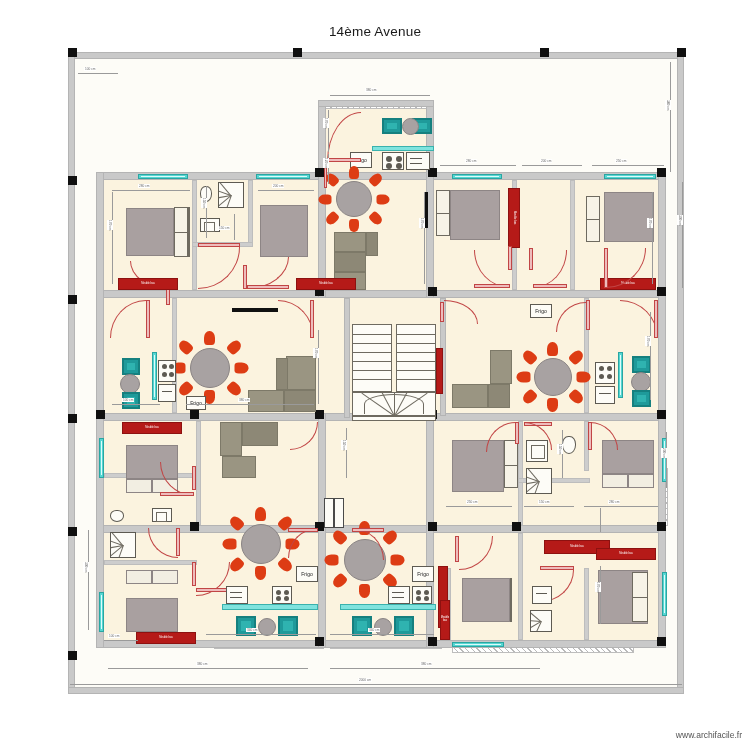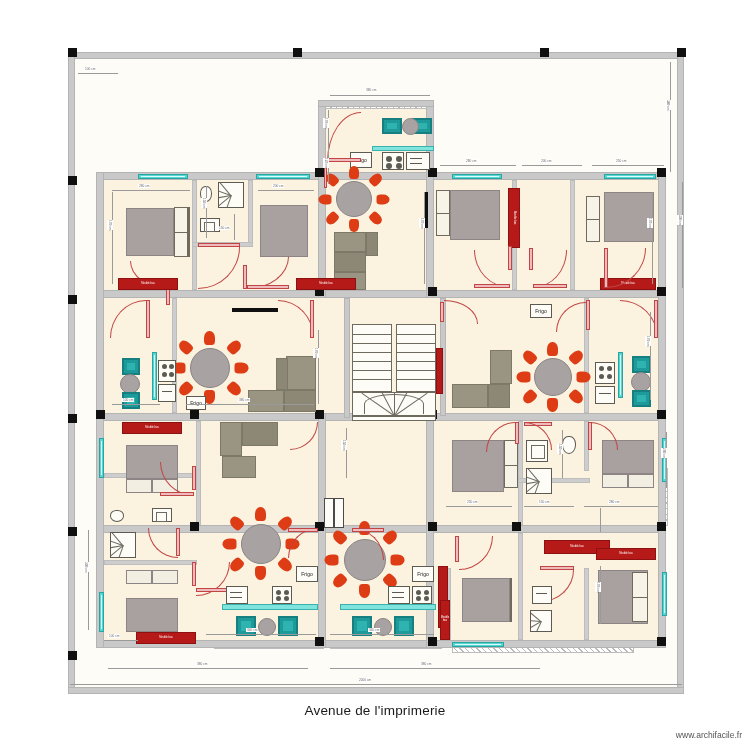--- a/index.html
+++ b/index.html
@@ -84,21 +84,21 @@
      transform-origin:bottom center;}
 
   .tv{position:absolute;background:#101010;}
   .pillar{position:absolute;background:#fdfcf7;border:1px solid #4a4a4a;box-sizing:border-box;}
 </style>
 </head>
 <body>
 
 <div id="stage">
 
-  <div class="street-label" id="street-bottom">Avenue de l'imprimerie</div>
+  <div class="street-label" id="street-top">14ème Avenue</div>
   <div class="watermark">www.archifacile.fr</div>
 
   <div class="room-out" style="left:68px;top:52px;width:616px;height:642px;background:#fdfcf7;"></div>
 
   <div class="wall" style="left:68px;top:52px;width:616px;height:7px;"></div>
   <div class="wall" style="left:68px;top:52px;width:7px;height:642px;"></div>
   <div class="wall" style="left:677px;top:52px;width:7px;height:642px;"></div>
   <div class="wall" style="left:68px;top:687px;width:616px;height:7px;"></div>
 
   <div class="col" style="left:68px;top:48px;width:9px;height:9px;"></div>

